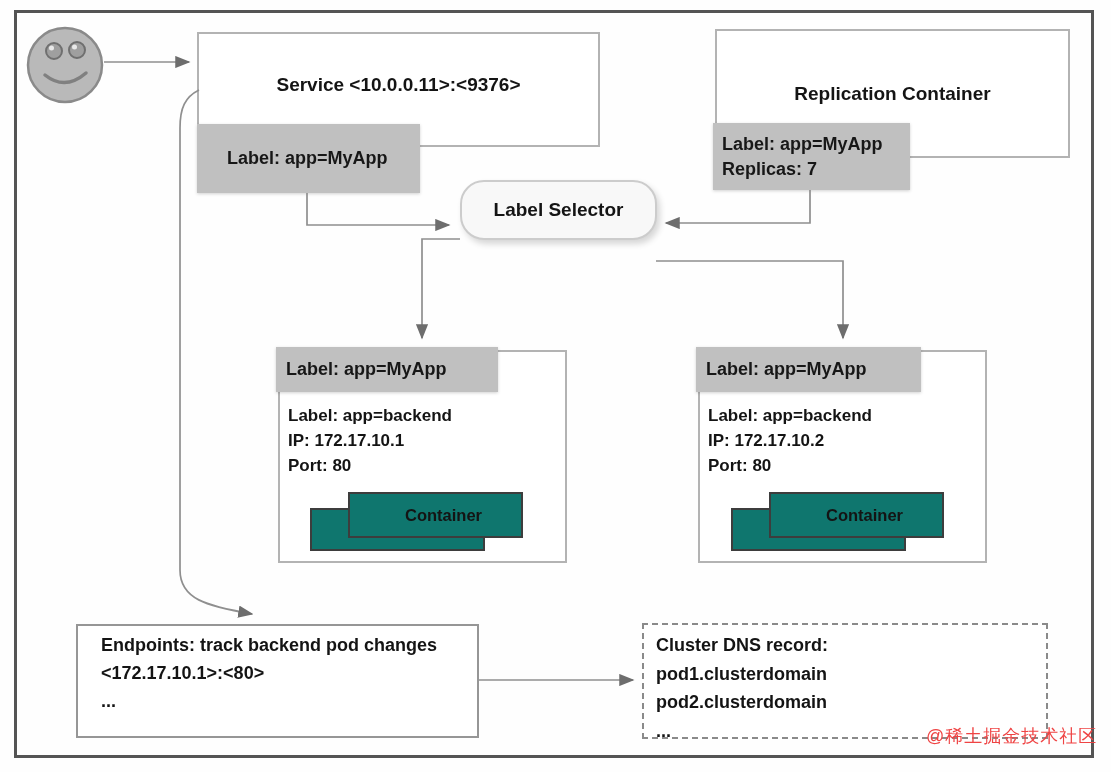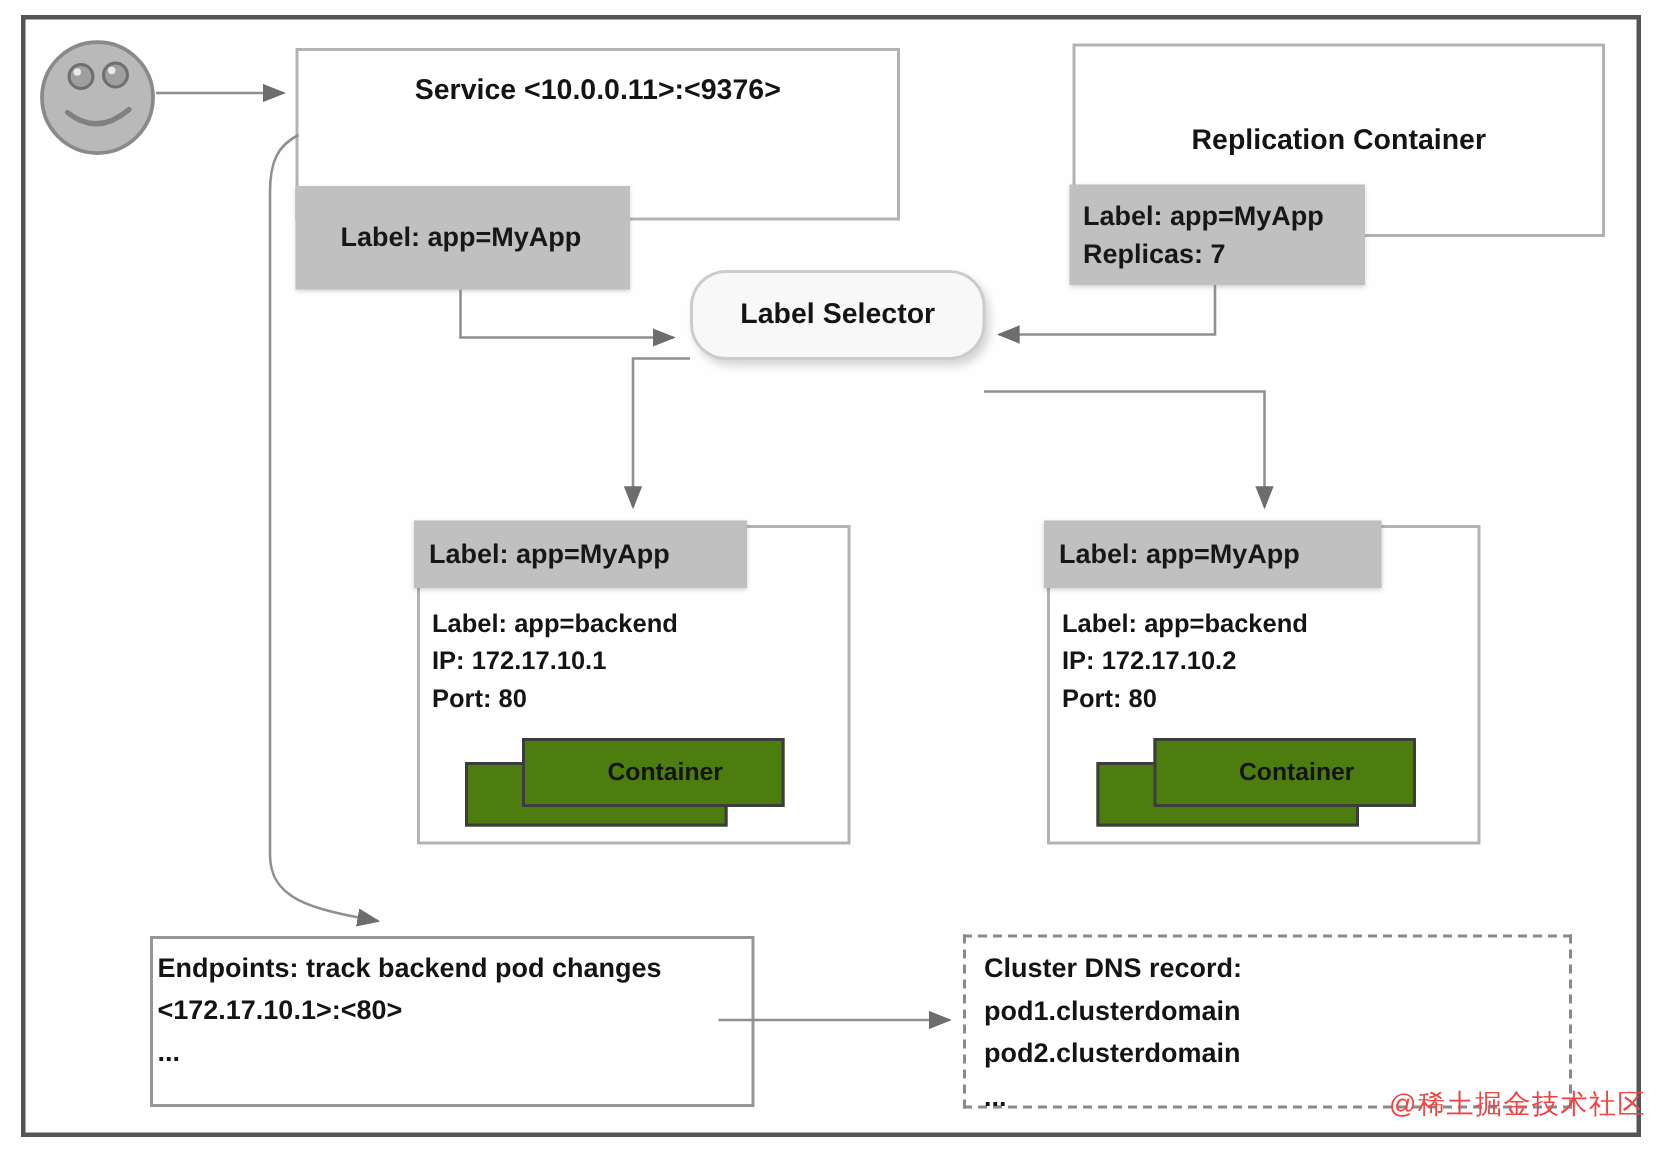--- a/index.html
+++ b/index.html
@@ -16,21 +16,21 @@
     position:absolute;background:#ffffff;border:2px solid #b3b3b3;
     box-sizing:border-box;
   }
   .chip{
     position:absolute;background:#c0c0c0;box-sizing:border-box;
     box-shadow:0 1px 3px rgba(0,0,0,0.18);
     display:flex;flex-direction:column;justify-content:center;
     font-size:18px;color:#171717;
   }
   .service-box{left:197px;top:32px;width:403px;height:115px;text-align:center;z-index:2;}
-  .service-title{margin-top:16px;font-size:19px;}
+  .service-title{margin-top:40px;font-size:19px;}
   .service-chip{left:197px;top:124px;width:223px;height:69px;padding-left:30px;z-index:3;}
   .rc-box{left:715px;top:29px;width:355px;height:129px;display:flex;align-items:center;justify-content:center;z-index:2;}
   .rc-title{font-size:19px;}
   .rc-chip{left:713px;top:123px;width:197px;height:67px;padding-left:9px;line-height:25px;z-index:3;}
   .selector{
     position:absolute;left:460px;top:180px;width:197px;height:60px;
     background:#f8f8f8;border:2px solid #cccccc;border-radius:24px;
     box-shadow:3px 4px 6px rgba(0,0,0,0.16);
     display:flex;align-items:center;justify-content:center;
     font-size:19px;z-index:4;box-sizing:border-box;
@@ -38,34 +38,34 @@
   .pod-box{width:289px;height:213px;z-index:2;}
   .pod1-box{left:278px;top:350px;}
   .pod2-box{left:698px;top:350px;}
   .pod-chip{width:222px;height:45px;padding-left:10px;z-index:3;}
   .pod1-chip{left:276px;top:347px;}
   .pod2-chip{left:696px;top:347px;width:225px;}
   .pod-text{position:absolute;font-size:17px;line-height:25px;z-index:3;}
   .pod1-text{left:288px;top:403px;}
   .pod2-text{left:708px;top:403px;}
   .container-rect{
-    position:absolute;background:#4d7c0f;border:2px solid #3d3d3d;box-sizing:border-box;padding-left:16px;
+    position:absolute;background:#0f766e;border:2px solid #3d3d3d;box-sizing:border-box;padding-left:16px;
   }
   .container-back{width:175px;height:43px;z-index:3;}
   .container-front{
     width:175px;height:46px;z-index:4;display:flex;align-items:center;justify-content:center;
     font-size:16.5px;
   }
   .p1-back{left:310px;top:508px;}
   .p1-front{left:348px;top:492px;}
   .p2-back{left:731px;top:508px;}
   .p2-front{left:769px;top:492px;}
   .endpoints-box{
     left:76px;top:624px;width:403px;height:114px;border:2px solid #969696;
-    padding:5px 0 0 3px;font-size:18px;line-height:28px;z-index:2;margin-left:24px;
+    padding:5px 0 0 23px;font-size:18px;line-height:28px;z-index:2;
   }
   .dns-box{
     left:642px;top:623px;width:406px;height:116px;background:#ffffff;
     border:2px dashed #8a8a8a;padding:6px 0 0 12px;
     font-size:18px;line-height:28.5px;z-index:2;
   }
   .watermark{
     position:absolute;left:926px;top:724px;z-index:20;
     font-size:18px;font-weight:400;color:#ef4444;letter-spacing:1px;
   }

